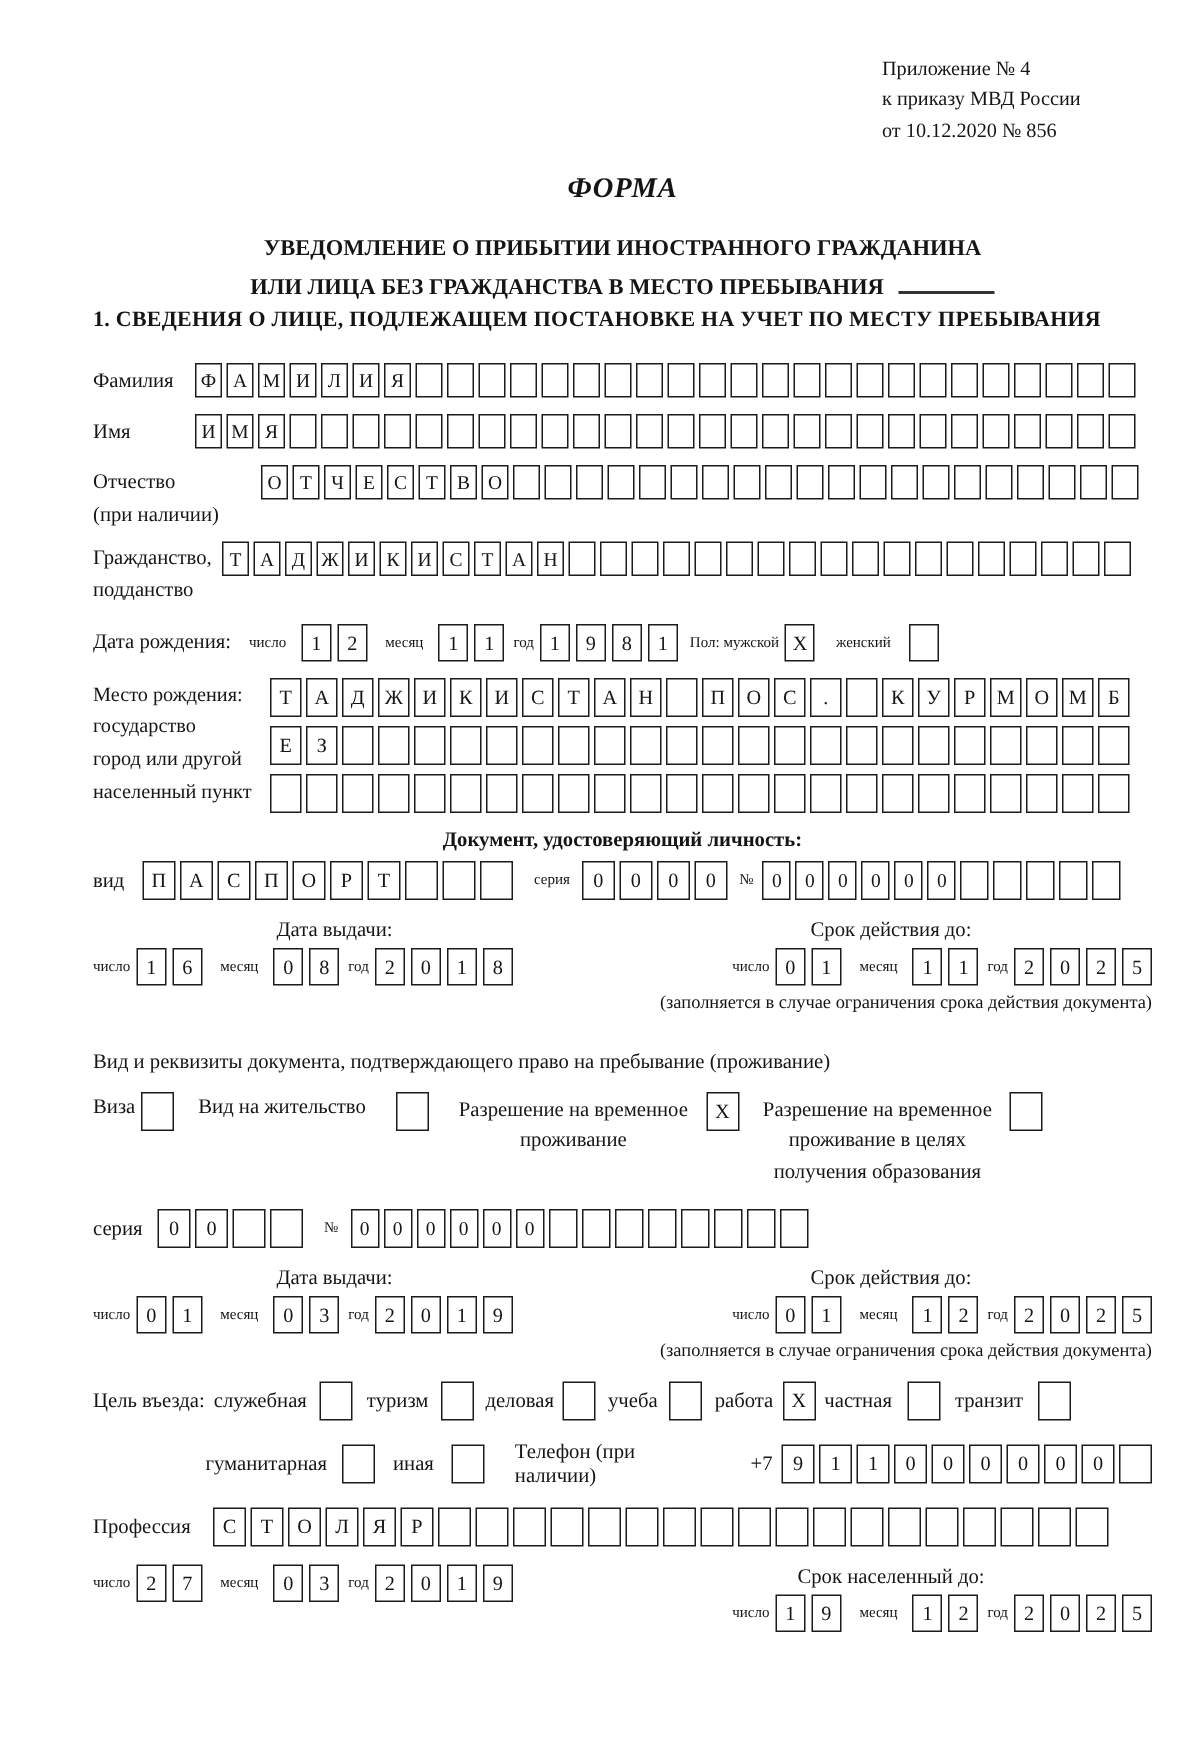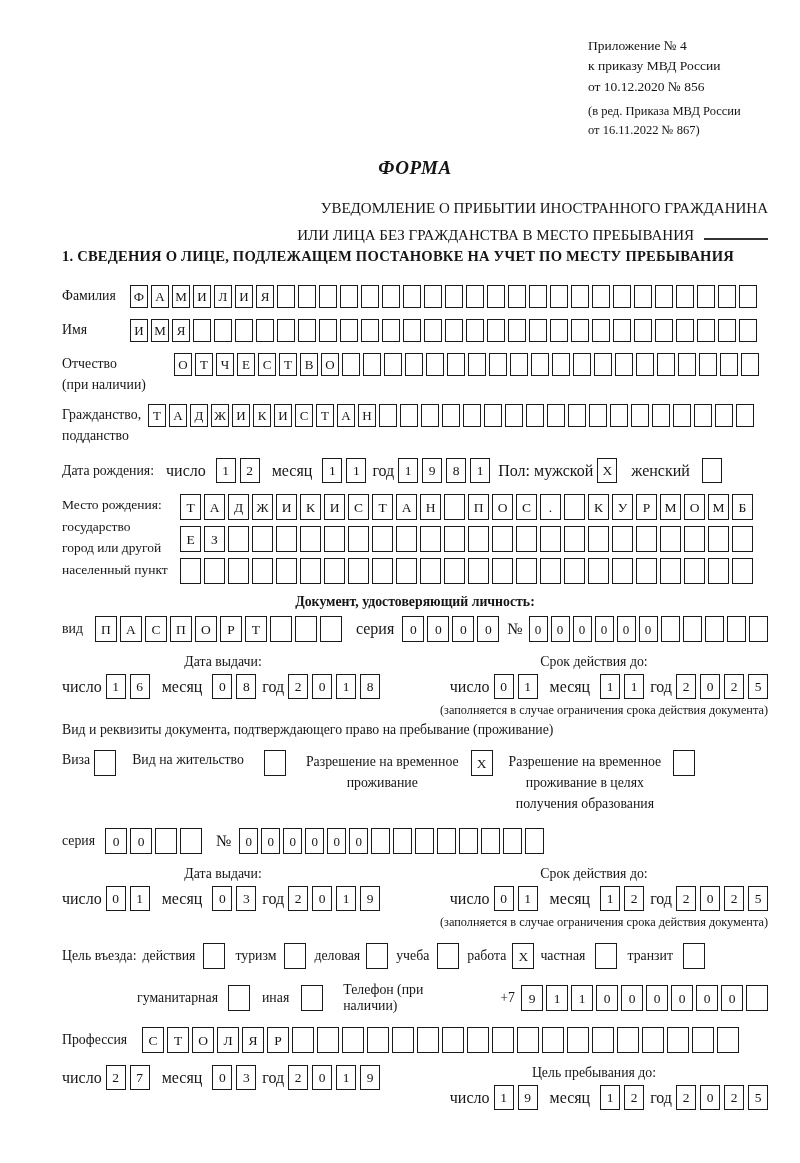--- a/index.html
+++ b/index.html
@@ -9,31 +9,31 @@
     font-family:"Liberation Serif","DejaVu Serif",serif;
     color:#151515;
   }
   .page { width:800px; min-height:1163px; padding:36px 32px 40px 62px; position:relative; background:#fff; }
 
   
   .hdr-ref { margin-left:526px; font-size:13.5px; line-height:1.5; }
   .hdr-note { margin-left:526px; font-size:12.5px; line-height:1.5; margin-top:5px; }
   .form-label { text-align:center; font-weight:bold; font-size:19px; margin-top:18px; letter-spacing:.5px;font-style:italic; }
 
-  .title { text-align:right; font-weight:normal; font-size:15px; line-height:1.75; margin-top:16px; }
+  .title { text-align:center; font-weight:bold; font-size:15px; line-height:1.75; margin-top:16px; }
   .title .blank { display:inline-block; width:64px; border-bottom:2px solid #333; margin-left:10px; vertical-align:baseline; }
 
   .sec1 { font-weight:bold; font-size:14.6px; letter-spacing:.2px; }
 
   
   .frow { display:flex; align-items:center; margin-top:11px; }
   .frow-top { align-items:flex-start; }
   .flabel { font-size:13.8px; flex-shrink:0; }
   .flabel-block { font-size:13.8px; line-height:1.55; flex-shrink:0; }
-  .sublabel { font-size:16px; flex-shrink:0; }
+  .sublabel { font-size:10px; flex-shrink:0; }
 
   
   .cr { display:flex; gap:3px; }
   .cr .cell {
     border:1.5px solid #1b1b1b; background:#fff;
     display:flex; align-items:center; justify-content:center;
     font-size:13px; line-height:1; flex-shrink:0;
   }
   .cr-sm  .cell { width:18px; height:23px; }
   .cr-md  .cell { width:22px; height:26px; font-size:13.5px; }
@@ -74,24 +74,20 @@
 </head>
 <body>
 
 <div class="page">
 
   <div class="hdr-ref">
     <div>Приложение № 4</div>
     <div>к приказу МВД России</div>
     <div>от 10.12.2020 № 856</div>
   </div>
-  <div class="hdr-note">
-    <div>(в ред. Приказа МВД России</div>
-    <div>от 16.11.2022 № 867)</div>
-  </div>
   <div class="form-label">ФОРМА</div>
 
   <div class="title">
     <span>УВЕДОМЛЕНИЕ О ПРИБЫТИИ ИНОСТРАННОГО ГРАЖДАНИНА</span><br>
     <span>ИЛИ ЛИЦА БЕЗ ГРАЖДАНСТВА В МЕСТО ПРЕБЫВАНИЯ</span><span class="blank"></span>
   </div>
 
   <div class="sec1">1. СВЕДЕНИЯ О ЛИЦЕ, ПОДЛЕЖАЩЕМ ПОСТАНОВКЕ НА УЧЕТ ПО МЕСТУ ПРЕБЫВАНИЯ</div>
 
   <div class="frow" style="margin-top:20px;">
@@ -439,21 +435,21 @@
             <span class="cell">2</span>
             <span class="cell">0</span>
             <span class="cell">2</span>
             <span class="cell">5</span>
           </span>
       </div>
       <div class="note">(заполняется в случае ограничения срока действия документа)</div>
     </div>
   </div>
 
-  <div class="flabel" style="margin-top:4px;">Вид и реквизиты документа, подтверждающего право на пребывание (проживание)</div>
+  <div class="flabel" style="margin-top:24px;">Вид и реквизиты документа, подтверждающего право на пребывание (проживание)</div>
 
   <div class="chk-row">
     <span>Виза</span>
     <span class="cr cr-md chk-box ml4">
         <span class="cell"></span>
       </span>
     <span class="ml16">Вид на жительство</span>
     <span class="cr cr-md chk-box ml20">
         <span class="cell"></span>
       </span>
@@ -544,21 +540,21 @@
             <span class="cell">2</span>
             <span class="cell">5</span>
           </span>
       </div>
       <div class="note">(заполняется в случае ограничения срока действия документа)</div>
     </div>
   </div>
 
   <div class="purpose-row">
     <span>Цель въезда:</span>
-    <span class="ml6">действия</span>
+    <span class="ml6">служебная</span>
     <span class="cr cr-md ml8">
         <span class="cell"></span>
       </span>
     <span class="ml10">туризм</span>
     <span class="cr cr-md ml8">
         <span class="cell"></span>
       </span>
     <span class="ml8">деловая</span>
     <span class="cr cr-md ml6">
         <span class="cell"></span>
@@ -652,21 +648,21 @@
         <span class="sublabel ml6">год</span>
         <span class="cr cr-dt cr-gap ml4">
             <span class="cell">2</span>
             <span class="cell">0</span>
             <span class="cell">1</span>
             <span class="cell">9</span>
           </span>
       </div>
     </div>
     <div class="dates-col right">
-      <div class="dates-head">Цель пребывания до:</div>
+      <div class="dates-head">Срок населенный до:</div>
       <div class="dates-row" style="justify-content:flex-end;">
         <span class="sublabel">число</span>
         <span class="cr cr-dt cr-gap ml4">
             <span class="cell">1</span>
             <span class="cell">9</span>
           </span>
         <span class="sublabel ml12">месяц</span>
         <span class="cr cr-dt cr-gap ml10">
             <span class="cell">1</span>
             <span class="cell">2</span>

